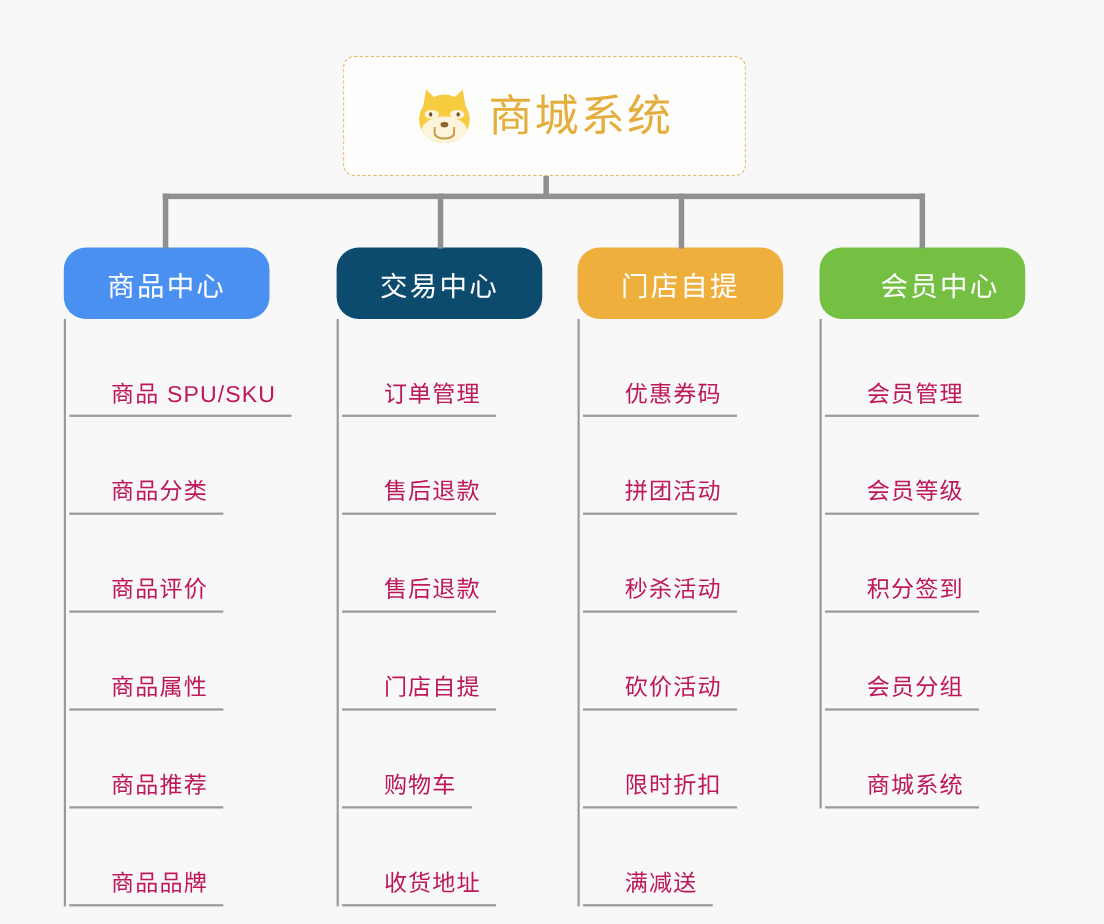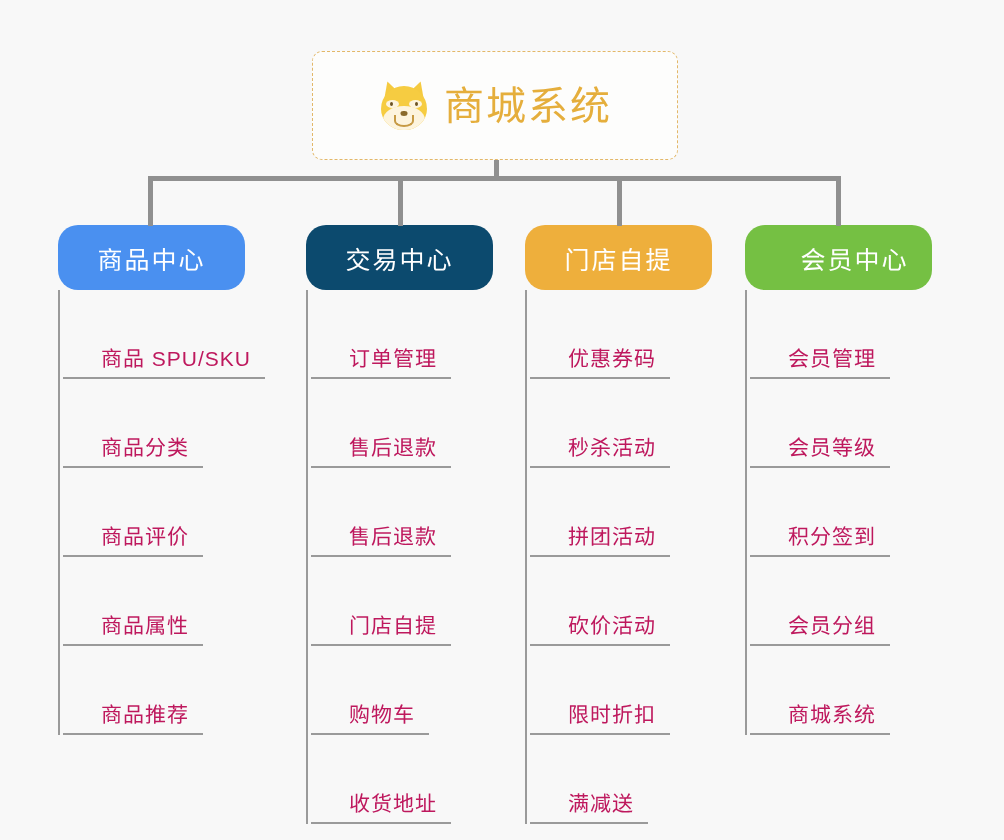--- a/index.html
+++ b/index.html
@@ -242,20 +242,23 @@
           </div>
           <div class="leaf-item">
             <span class="leaf-label">商品评价</span>
           </div>
           <div class="leaf-item">
             <span class="leaf-label">商品属性</span>
           </div>
           <div class="leaf-item">
             <span class="leaf-label">商品推荐</span>
           </div>
+          <div class="leaf-item">
+            <span class="leaf-label">商品品牌</span>
+          </div>
         </div>
       </div>
       <div class="column" style="left: 306px; width: 187px;">
         <div class="branch-header" style="background: #0c4a6e;">交易中心</div>
         <div class="leaf-list">
           <div class="leaf-trunk"></div>
           <div class="leaf-item">
             <span class="leaf-label">订单管理</span>
           </div>
           <div class="leaf-item">
@@ -276,24 +279,24 @@
         </div>
       </div>
       <div class="column" style="left: 525px; width: 187px;">
         <div class="branch-header" style="background: rgb(238, 175, 60);">门店自提</div>
         <div class="leaf-list">
           <div class="leaf-trunk"></div>
           <div class="leaf-item">
             <span class="leaf-label">优惠券码</span>
           </div>
           <div class="leaf-item">
+            <span class="leaf-label">拼团活动</span>
+          </div>
+          <div class="leaf-item">
             <span class="leaf-label">秒杀活动</span>
-          </div>
-          <div class="leaf-item">
-            <span class="leaf-label">拼团活动</span>
           </div>
           <div class="leaf-item">
             <span class="leaf-label">砍价活动</span>
           </div>
           <div class="leaf-item">
             <span class="leaf-label">限时折扣</span>
           </div>
           <div class="leaf-item">
             <span class="leaf-label">满减送</span>
           </div>

